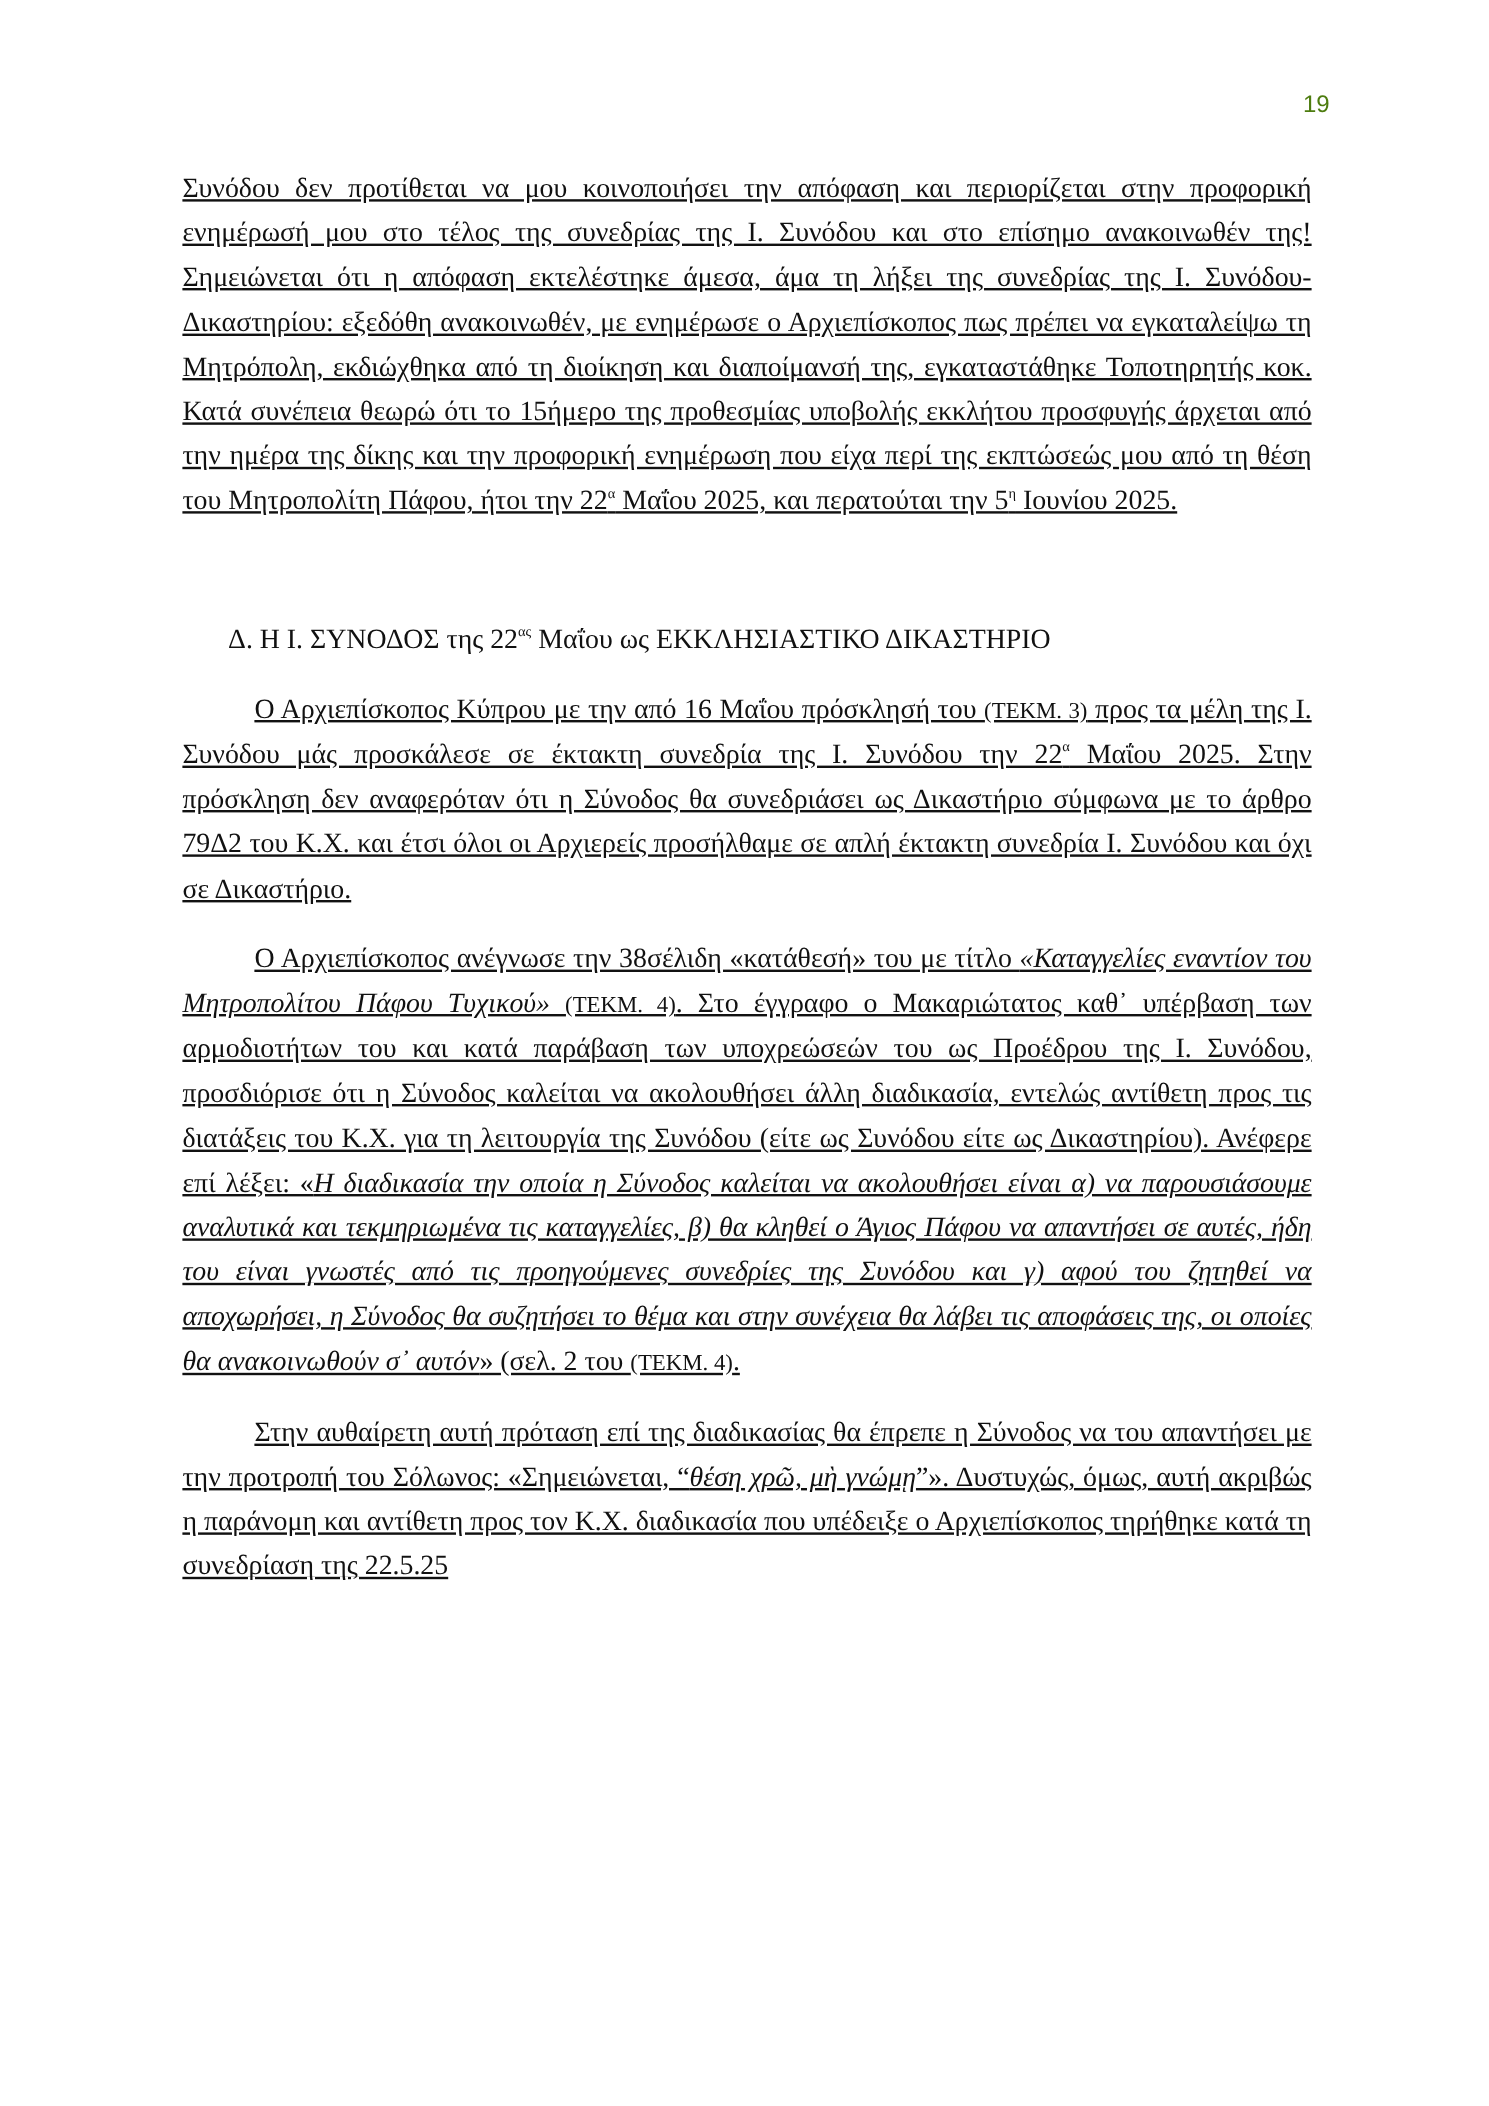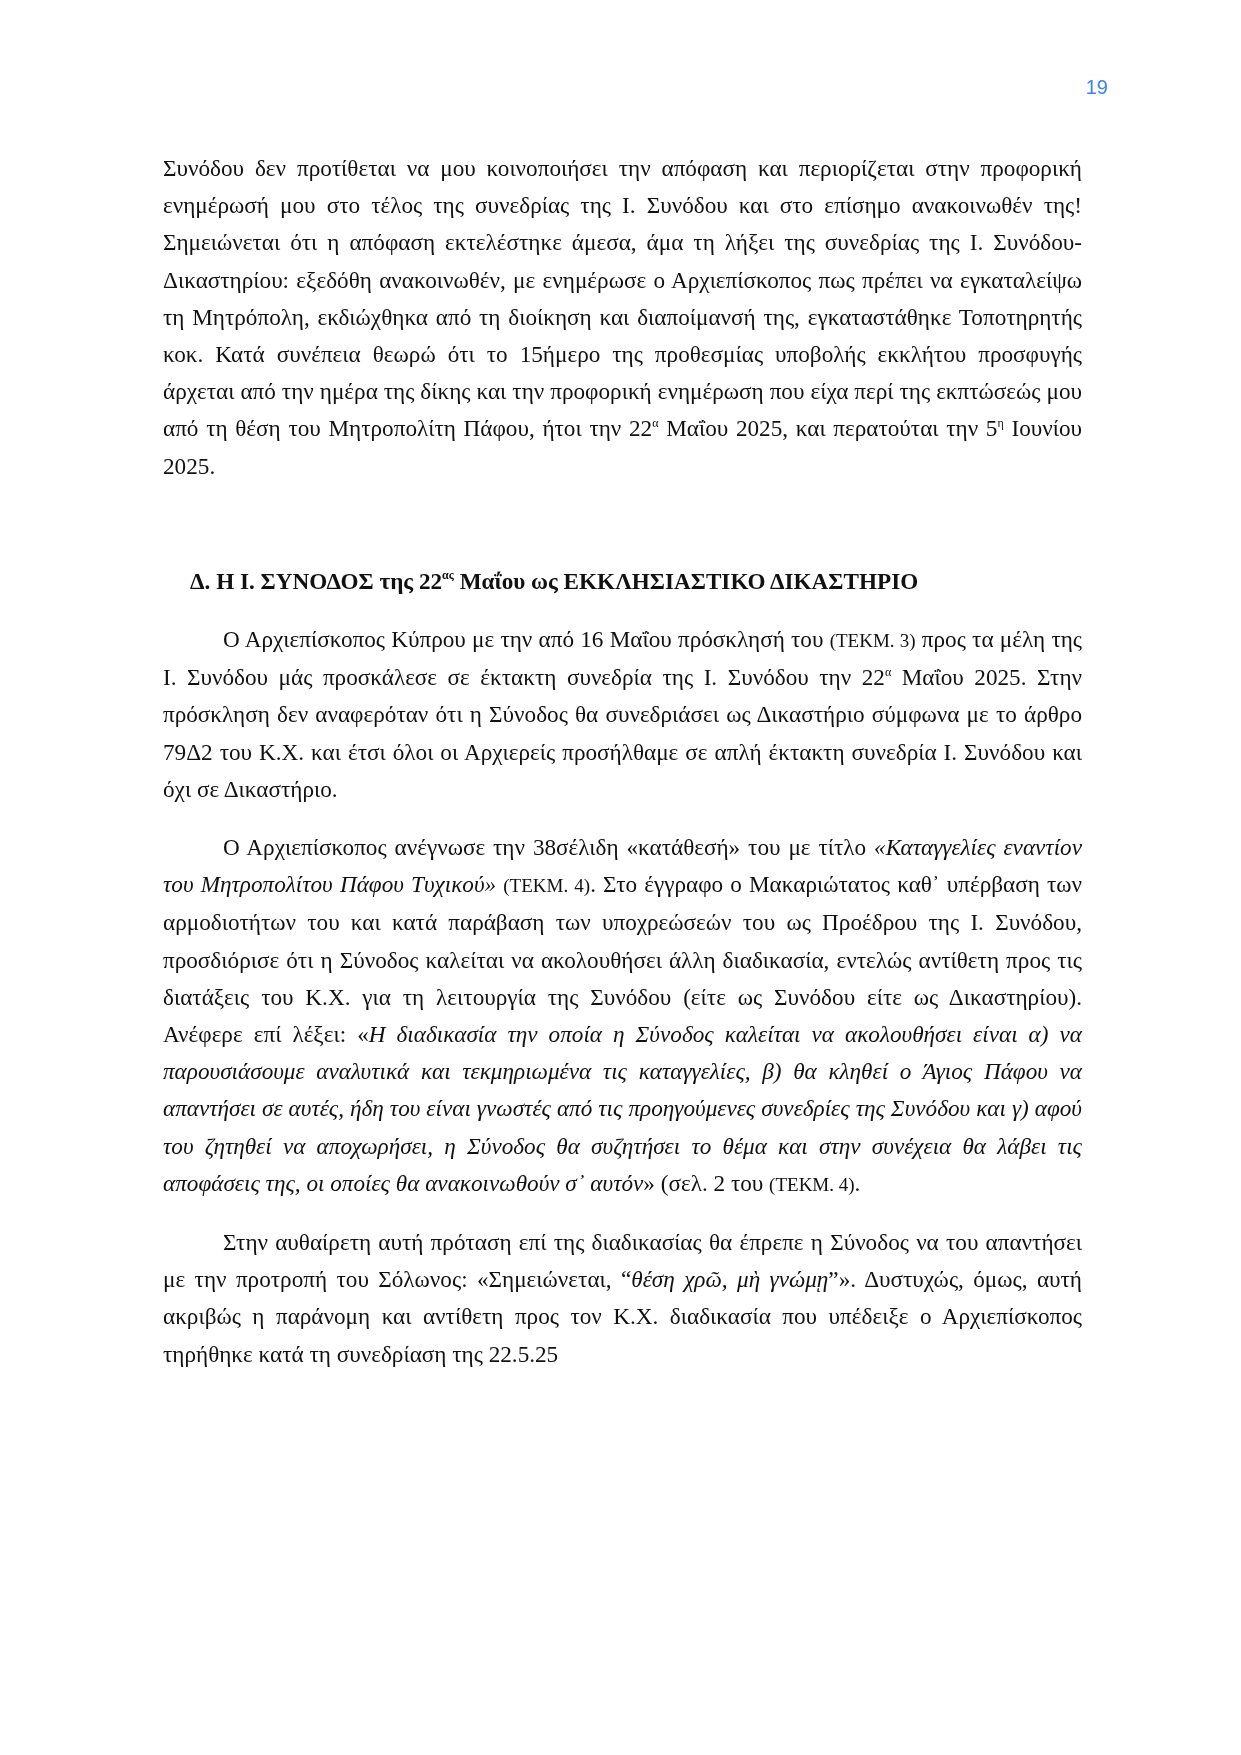--- a/index.html
+++ b/index.html
@@ -14,41 +14,42 @@
       overflow: hidden;
       color: #111111;
       font-family: "Liberation Serif", "DejaVu Serif", serif;
     }
     .page-number {
       position: absolute;
       top: 76px;
       right: 133px;
       font-family: "Liberation Sans", "DejaVu Sans", sans-serif;
       font-size: 20px;
-      color: #3b82f6;
+      color: #4d7c0f;
     }
     .content {
       position: absolute;
       left: 147px;
       top: 134px;
       width: 951px;
       font-size: 23.2px;
       line-height: 37.2px;
     }
     .para {
-      margin: 16px;
+      margin: 5px;
       text-align: justify;
       text-align-last: left;
+      text-decoration: underline;
     }
     .para.indent {
       text-indent: 60px;
     }
     .heading {
       margin: 78px 0 0 43px;
-      font-weight: bold;
+      font-weight: normal;
       font-size: 23.2px;
       line-height: 37.2px;
     }
     .gap-after-heading { margin-top: 21px; }
     .gap-para { margin-top: 21px; }
     sup {
       font-size: 12px;
       line-height: 0;
       vertical-align: super;
       position: relative;

